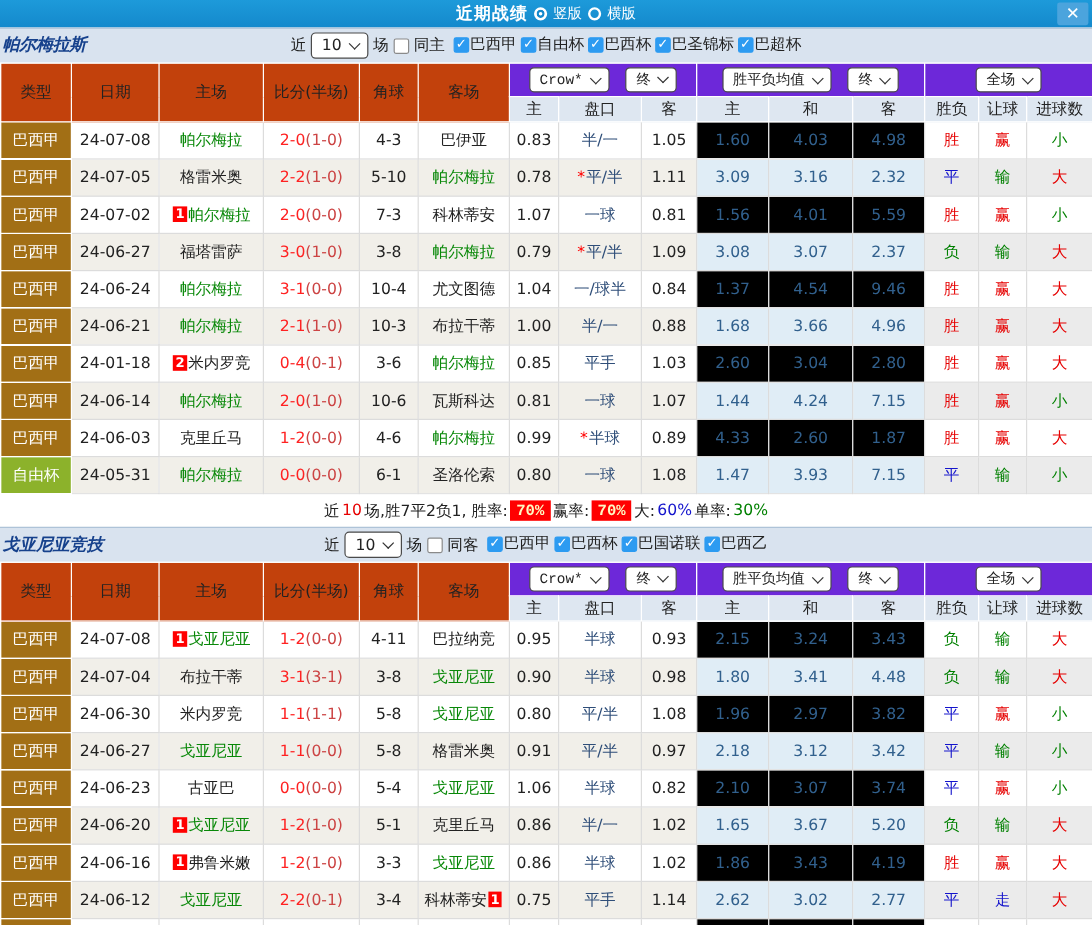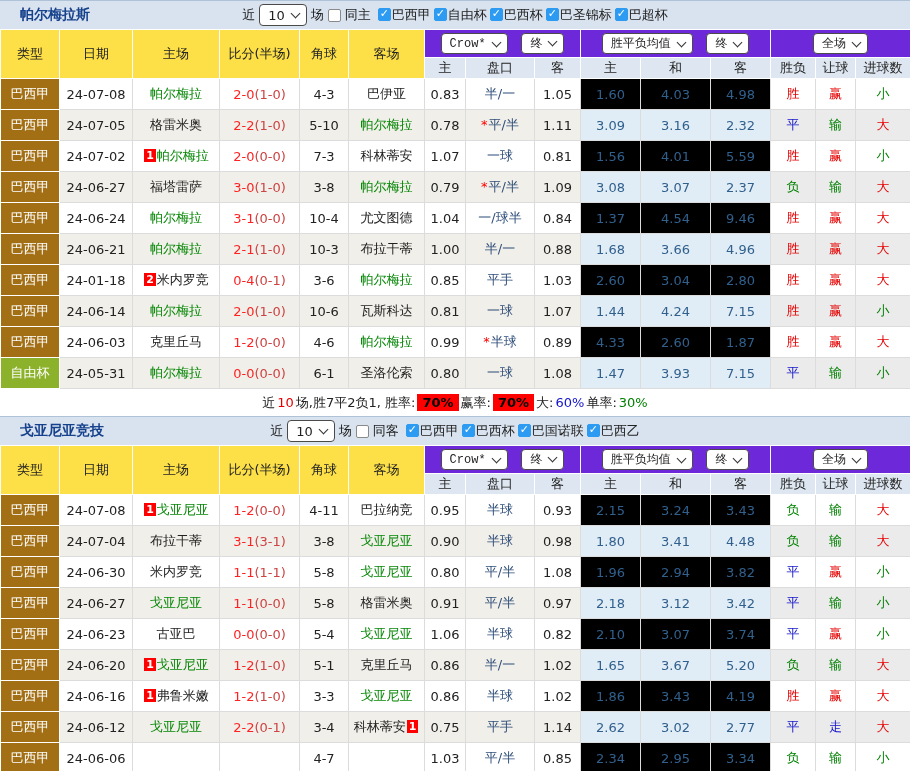--- a/index.html
+++ b/index.html
@@ -12,37 +12,37 @@
   .tb-title{font-weight:bold;font-size:14px;letter-spacing:1px;}
   .radio{display:inline-block;width:11px;height:11px;border:2px solid #fff;border-radius:50%;box-sizing:border-box;vertical-align:middle;}
   .radio.checked{background:#fff;box-shadow:inset 0 0 0 2px #1489cc;border:2px solid #fff;background:#fff;}
   .radio.checked{background:#fff;}
   .tb-radio-label{font-size:12px;color:#fff;}
   .close-btn{position:absolute;right:3px;top:2px;width:26px;height:19px;background:#4ba4dd;color:#fff;font-weight:bold;
     display:flex;align-items:center;justify-content:center;font-size:14px;cursor:pointer;border-radius:2px;}
 
   
   .sec-header{height:28px;background:#d9e3ef;border-top:1px solid #aec3d8;display:flex;align-items:center;position:relative;}
-  .team-name{position:absolute;left:20px;font-weight:bold;font-size:14px;color:#16418c;}
+  .team-name{position:absolute;left:2px;font-weight:bold;font-size:14px;color:#16418c;font-style:italic;}
   .filters{margin:0 auto;display:flex;align-items:center;gap:4px;}
   .flt-label{color:#222;}
   .sel{display:inline-flex;align-items:center;background:#fff;border:1.5px solid #4a4a4a;border-radius:4px;
     padding:1px 7px 1px 8px;height:18px;cursor:pointer;white-space:nowrap;}
   .sel .caret{display:inline-block;width:6px;height:6px;border-right:1.6px solid #333;border-bottom:1.6px solid #333;
     transform:rotate(45deg);margin-left:7px;margin-top:-3px;}
   .cb{display:inline-block;width:13px;height:13px;box-sizing:border-box;border:1px solid #8a8a8a;background:#fff;
     border-radius:2px;vertical-align:middle;cursor:pointer;position:relative;}
   .cb.checked{background:#2d9bf1;border-color:#2d9bf1;}
   .cb.checked::after{content:"✓";position:absolute;left:1px;top:-2px;color:#fff;font-size:11px;font-weight:bold;}
   .league-item{display:inline-flex;align-items:center;gap:1px;margin-left:3px;}
 
   
   table.stats-table{width:910px;border-collapse:collapse;table-layout:fixed;}
   thead th{font-weight:normal;font-size:13px;color:#222;border:1px solid #fff;}
-  tr.ctrl-row th.main{background:#fde047;height:43px;}
+  tr.ctrl-row th.main{background:#c2410c;height:43px;}
   tr.ctrl-row th.ctrl{background:#6d28d9;height:25px;border-bottom:none;font-family:Liberation Mono, monospace;}
   tr.ctrl-row th.ctrl .sel{margin:0 3px;font-size:12px;height:17px;}
   tr.sub-row th{background:#dee7f1;height:16px;font-size:13px;}
   tbody td{height:28px;text-align:center;border:1px solid #dcdcdc;font-size:13px;overflow:hidden;white-space:nowrap;}
   tbody td.c-type{color:#fff;border-color:#fff;background:#a26f15;}
   tbody td.c-type.cup{background:#8cb22b;}
   tbody tr.even td.c-left{background:#f1efe9;}
   tbody td.c-eu{background:#000000;color:#31608d;}
   tbody tr.even td.c-eu{background:#e0edf6;}
   tbody tr.even td.c-last{background:#ebebeb;}
@@ -52,28 +52,38 @@
   .badge{display:inline-block;background:#f00;color:#fff;font-size:11px;font-weight:bold;
     padding:0 2px;line-height:13px;vertical-align:1px;margin:0 1px;}
   td.c-line{color:#2f4e79;text-align:center;}
   .star{color:#f00;margin-right:1px;}
   .v-red{color:#e60000;}
   .v-blue{color:#1414cc;}
   .v-green{color:#008000;}
 
   
   .summary{height:27px;display:flex;align-items:center;justify-content:center;background:#fff;font-size:13px;gap:2px;}
-  .sum-badge{color:#000000;font-weight:bold;padding:0 5px;line-height:17px;display:inline-block;}
+  .sum-badge{color:#fef9c3;font-weight:bold;padding:0 5px;line-height:17px;display:inline-block;font-family:Liberation Mono, monospace;}
   .sum-badge.red{background:#f00;}
 </style>
 </head>
 <body>
 
 <div class="app">
 
+  <div class="titlebar">
+    <div class="tb-center">
+      <span class="tb-title">近期战绩</span>
+      <span class="radio checked"></span>
+      <span class="tb-radio-label">竖版</span>
+      <span class="radio"></span>
+      <span class="tb-radio-label">横版</span>
+    </div>
+    <span class="close-btn">✕</span>
+  </div>
 
   <div id="sections">
   <section class="team-section">
     <div class="sec-header">
       <span class="team-name">帕尔梅拉斯</span>
       <span class="filters">
         <span class="flt-label">近</span>
         <span class="sel">
               <span class="sel-label">10</span>
               <i class="caret"></i>
@@ -482,21 +492,21 @@
               <td class="c-type">巴西甲</td>
               <td class="c-left">24-06-30</td>
               <td class="c-left"><span class="">米内罗竞</span></td>
               <td class="c-left c-score"><span class="main">1-1</span><span class="half">(1-1)</span></td>
               <td class="c-left">5-8</td>
               <td class="c-left"><span class="self">戈亚尼亚</span></td>
               <td class="c-left">0.80</td>
               <td class="c-left c-line">平/半</td>
               <td class="c-left">1.08</td>
               <td class="c-eu">1.96</td>
-              <td class="c-eu">2.94</td>
+              <td class="c-eu">2.97</td>
               <td class="c-eu">3.82</td>
               <td class="c-last v-blue">平</td>
               <td class="c-last v-red">赢</td>
               <td class="c-last v-green">小</td>
             </tr>
             <tr class="even">
               <td class="c-type">巴西甲</td>
               <td class="c-left">24-06-27</td>
               <td class="c-left"><span class="self">戈亚尼亚</span></td>
               <td class="c-left c-score"><span class="main">1-1</span><span class="half">(0-0)</span></td>

